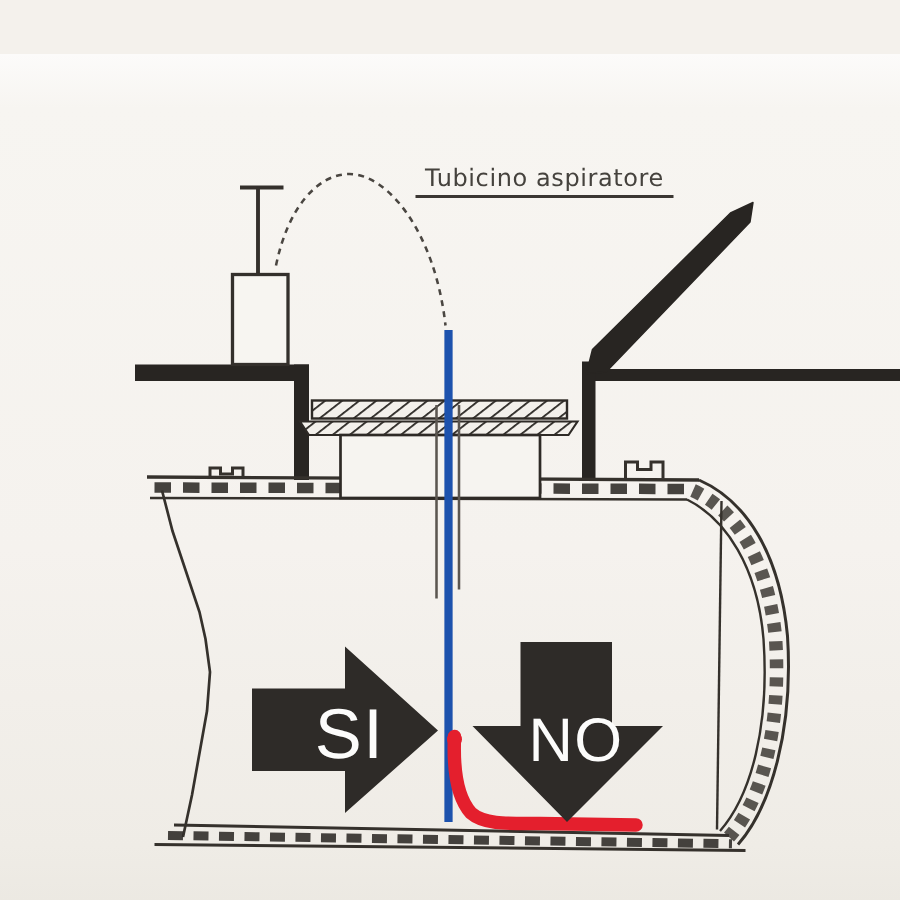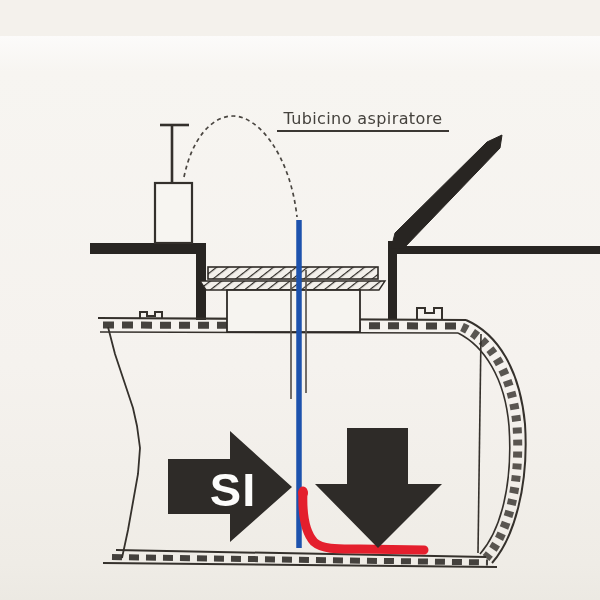--- a/index.html
+++ b/index.html
@@ -22,21 +22,21 @@
     text-align:center;
     border-bottom:2px solid #3b3733;
     padding:0 3px 2px 3px;
     white-space:nowrap;
   }
   .label-suction{left:277px;top:73px;width:166px;}
   .label-level{left:307px;top:312px;width:174px;}
   .arrow-text{
     position:absolute;
     font-family:"Liberation Sans","DejaVu Sans",sans-serif;
-    font-weight:bold;
+    font-weight:normal;
     color:#fcfcfb;
     transform:translate(-50%,-50%);
     letter-spacing:1px;
     line-height:1;
   }
   .arrow-text-si{left:233px;top:453px;font-size:47px;}
   .arrow-text-no{left:384px;top:458px;font-size:41px;}
 </style>
 </head>
 <body>
@@ -116,14 +116,15 @@
     <g>
       <polygon points="347,392 408,392 408,448 442,448 378,512 315,448 347,448" fill="#2e2b28"></polygon>
     </g>
   </svg>
 
   <div class="label label-suction">Tubicino aspiratore</div>
 
 
   <div class="arrow-text arrow-text-si">SI</div>
 
+  <div class="arrow-text arrow-text-no">NO</div>
 
 </div>
 
 </body></html>

